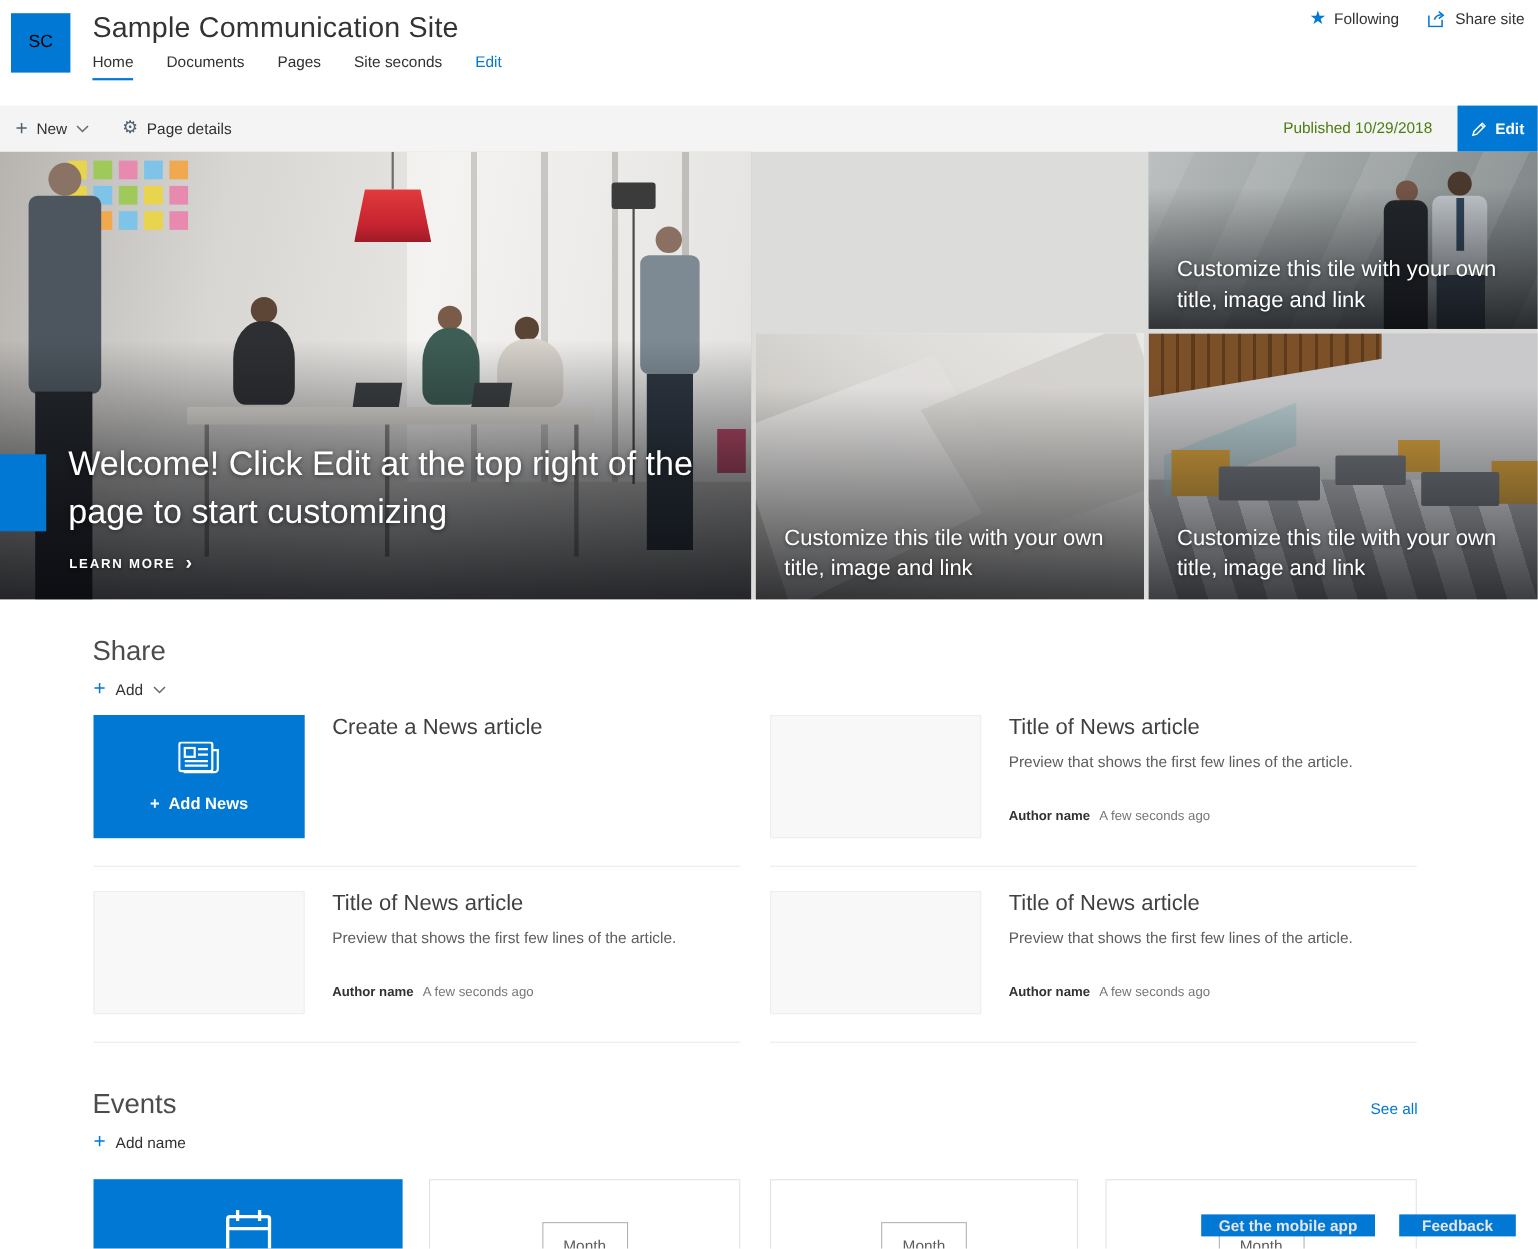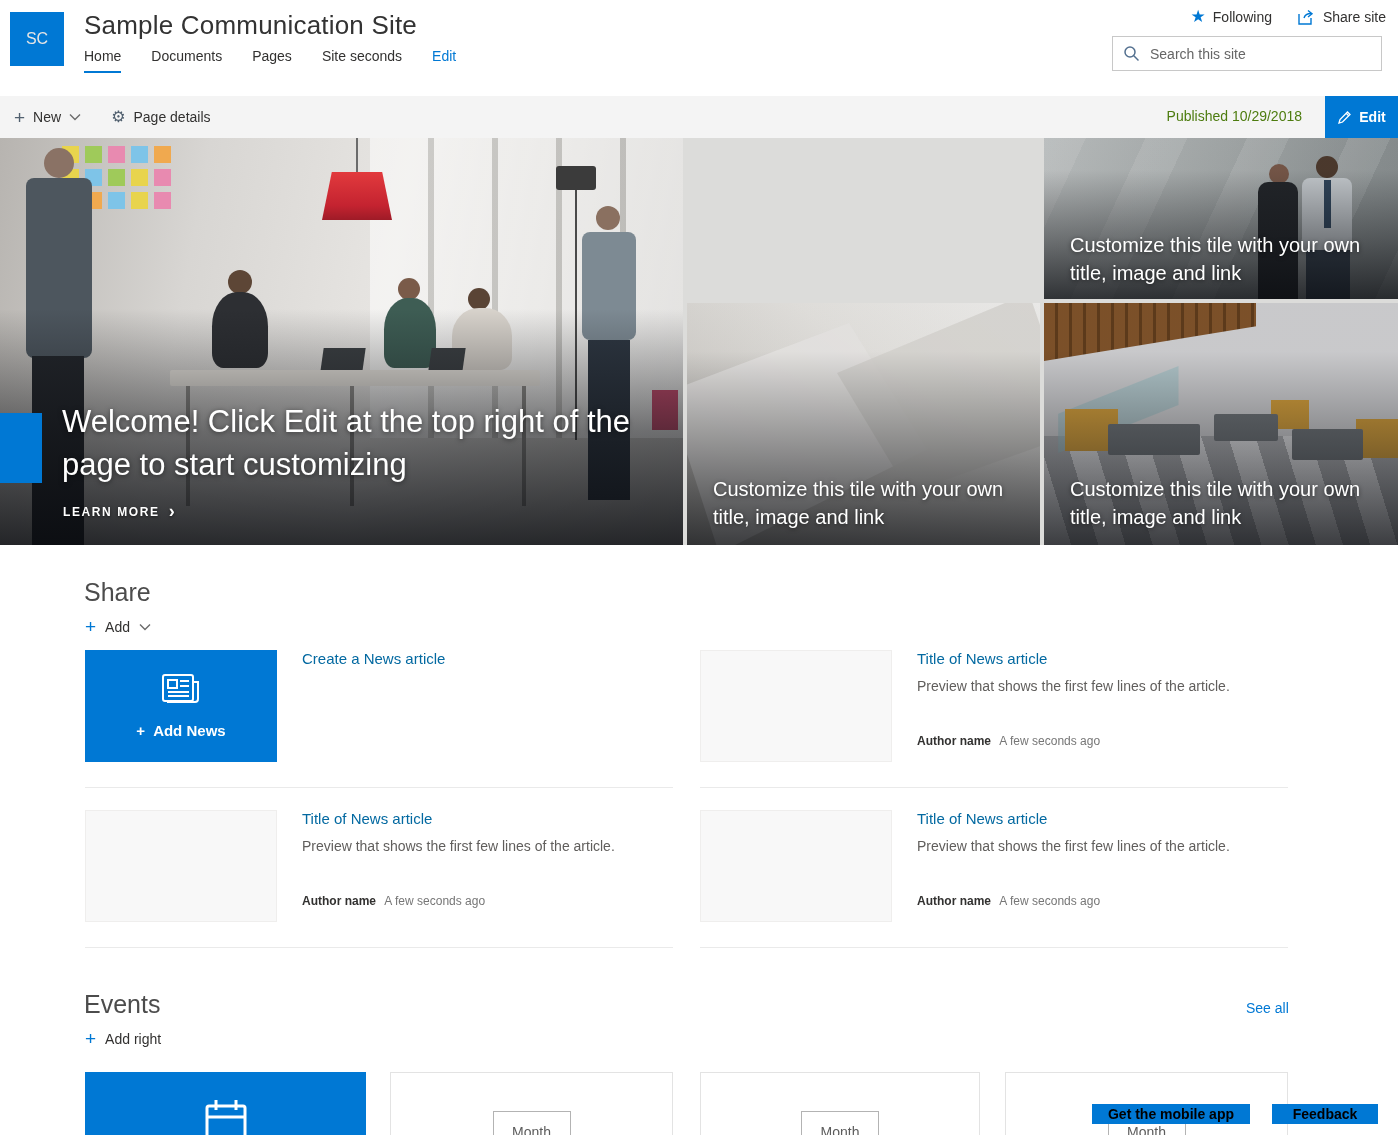--- a/index.html
+++ b/index.html
@@ -2,21 +2,21 @@
 <html><head>
 <meta charset="utf-8">
 <style>
   * { margin:0; padding:0; box-sizing:border-box; }
   html,body { width:1398px; height:1135px; overflow:hidden; background:#fff;
     font-family:"Liberation Sans", sans-serif; color:#323130; }
   .page { position:relative; width:1398px; height:1135px; overflow:hidden; }
   .abs { position:absolute; }
 
   
-  .logo { left:10px; top:12px; width:54px; height:54px; background:#0078d4; color:#e5e5e5;
+  .logo { left:10px; top:12px; width:54px; height:54px; background:#0078d4; color:#000000;
     display:flex; align-items:center; justify-content:center; font-size:16px; }
   .site-title { left:84px; top:10px; font-size:26px; font-weight:400; color:#333; letter-spacing:.2px; }
   .top-nav { left:84px; top:48px; display:flex; }
   .nav-item { font-size:14px; margin-right:30px; padding-bottom:7px; cursor:pointer; color:#323130; }
   .nav-item.active { border-bottom:2px solid #0078d4; }
   .nav-item.link { color:#0078d4; }
   .top-actions { right:12px; top:8px; display:flex; align-items:center; gap:26px; font-size:14px; }
   .action { display:flex; align-items:center; gap:7px; cursor:pointer; }
   .star-glyph { color:#0078d4; font-size:17px; line-height:1; }
   .searchbox { left:1112px; top:36px; width:270px; height:35px; border:1px solid #c8c8c8;
@@ -91,37 +91,37 @@
 
   
   .section-heading { font-size:25px; color:#4c4c4c; font-weight:400; }
   .add-row { display:flex; align-items:center; gap:9px; font-size:14px; cursor:pointer; }
   .news-cell { position:absolute; width:588px; height:138px; border-bottom:1px solid #eaeaea; }
   .news-img { position:absolute; left:0; top:0; width:192px; height:112px; background:#f8f8f8; border:1px solid #efeeed; }
   .news-tile-blue { position:absolute; left:0; top:0; width:192px; height:112px; background:#0078d4; color:#fff;
     display:flex; flex-direction:column; align-items:center; justify-content:center; gap:16px; cursor:pointer; }
   .add-news-label { font-size:15px; font-weight:bold; display:flex; gap:8px; align-items:center; }
   .news-body { position:absolute; left:217px; top:0; right:0; }
-  .news-title { font-size:15px; color:#0369a1; margin-bottom:9px; cursor:pointer; }
+  .news-title { font-size:20px; color:#404040; margin-bottom:9px; cursor:pointer; }
   .news-preview { font-size:14px; color:#605e5c; line-height:21px; width:355px; }
   .news-meta { position:absolute; left:217px; top:84px; font-size:12px; }
   .news-author { font-weight:bold; color:#323130; }
   .news-time { color:#767676; margin-left:5px; }
 
   
   .see-all { color:#0078d4; font-size:14px; cursor:pointer; }
   .event-card { position:absolute; top:1072px; height:80px; background:#fff; border:1px solid #e3e3e3;
     display:flex; justify-content:center; cursor:pointer; }
   .event-tile-blue { position:absolute; left:85px; top:1072px; width:281px; height:80px; background:#0078d4;
     display:flex; justify-content:center; align-items:flex-start; padding-top:24px; cursor:pointer; }
   .month-box { margin-top:38px; width:78px; height:60px; border:1px solid #b3b3b3; text-align:center;
     padding-top:12px; font-size:14px; color:#5c5c5c; }
 
   
-  .float-btn { position:absolute; top:1104px; height:20px; background:#0078d4; color:#000000; font-size:14px;
+  .float-btn { position:absolute; top:1104px; height:20px; background:#0078d4; color:#e5e5e5; font-size:14px;
     font-weight:bold; display:flex; align-items:center; justify-content:center; cursor:pointer; }
   .btn-mobile { left:1092px; width:158px; }
   .btn-feedback { left:1272px; width:106px; }
 
   svg { display:block; }
 </style>
 </head>
 <body>
 
 <div class="page">
@@ -147,29 +147,20 @@
         <svg width="18" height="16" viewBox="0 0 18 16" fill="none" stroke="#0078d4" stroke-width="1.4">
           <path d="M1 5 v10 h12 v-6"></path>
             <path d="M6 9 C7 5.5 10 4.5 13 4.5"></path>
             <path d="M10 1.5 L14 4.8 L10 8"></path>
         </svg>
       </span>
       <span>Share site</span>
     </div>
   </div>
 
-  <div class="abs searchbox">
-    <span>
-      <svg width="17" height="17" viewBox="0 0 17 17" fill="none" stroke="#53708f" stroke-width="1.5">
-        <circle cx="7" cy="7" r="5"></circle>
-          <line x1="10.8" y1="10.8" x2="15.5" y2="15.5"></line>
-      </svg>
-    </span>
-    <input type="text" placeholder="Search this site" style="">
-  </div>
 
   <div class="abs cmdbar">
     <div class="cmd-item">
       <span class="plus-glyph">+</span>
       <span>New</span>
       <span>
         <svg width="12" height="8" viewBox="0 0 12 8" fill="none" stroke="#6b6b6b" stroke-width="1.4">
           <polyline points="1,1.5 6,6.5 11,1.5"></polyline>
         </svg>
       </span>
@@ -355,21 +346,21 @@
     <div class="news-meta">
       <span class="news-author">Author name</span>
       <span class="news-time">A few seconds ago</span>
     </div>
   </div>
 
   <div class="abs section-heading" style="left:84px; top:990px">Events</div>
   <div class="abs see-all" style="left:1246px; top:1000px">See all</div>
   <div class="abs add-row" style="left:85px; top:1029px">
     <span class="plus-glyph plus-blue">+</span>
-    <span>Add right</span>
+    <span>Add name</span>
   </div>
 
   <div class="event-tile-blue">
     <span>
       <svg width="52" height="50" viewBox="0 0 52 50" fill="none" stroke="#fff" stroke-width="3">
         <rect x="7" y="10" width="38" height="38" rx="2"></rect>
         <line x1="7" y1="21" x2="45" y2="21"></line>
         <line x1="16" y1="4" x2="16" y2="14"></line>
           <line x1="36" y1="4" x2="36" y2="14"></line>
       </svg>

